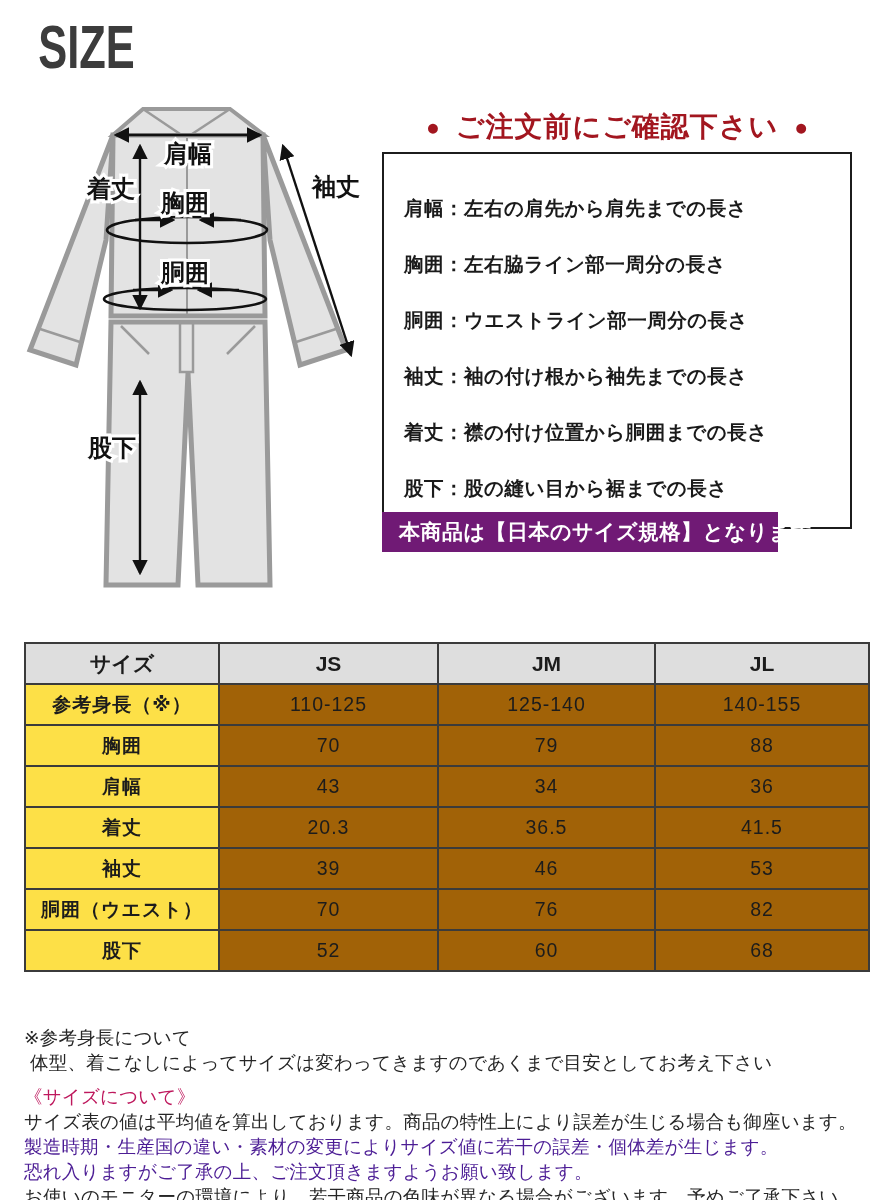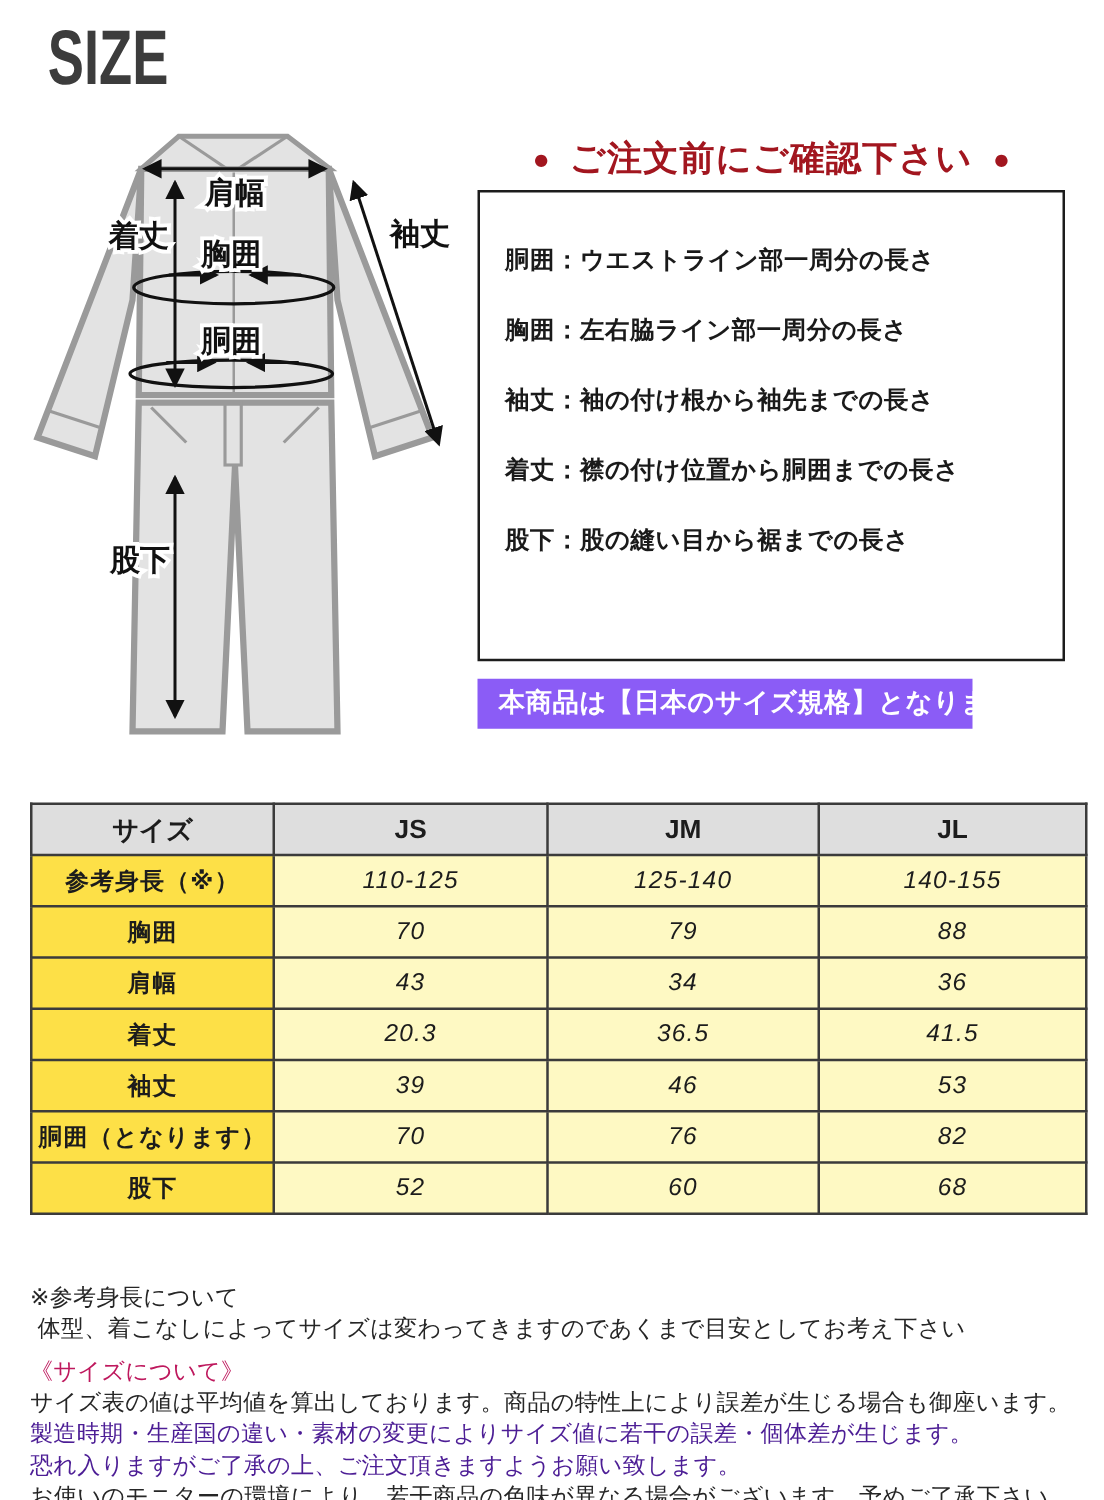--- a/index.html
+++ b/index.html
@@ -28,32 +28,32 @@
                     display:flex; align-items:center; justify-content:center; gap:16px;
                     color:#a2161f; }
   .notice-heading .dot { font-size:23px; line-height:1; }
   .notice-heading .txt { font-size:28px; font-weight:800; letter-spacing:1px; white-space:nowrap; }
 
   .def-box { position:absolute; left:382px; top:140px; width:470px; height:377px;
              border:2px solid #1c1c1c; background:#fff; padding:26px 0 0 20px; }
   .def-line { font-size:19.5px; font-weight:600; color:#1a1a1a; line-height:56px;
               white-space:nowrap; letter-spacing:0.5px; }
 
-  .std-bar { position:absolute; left:382px; top:531px; width:396px; height:40px;
-             background:#8b5cf6; color:#fff; font-size:21px; font-weight:700;
+  .std-bar { position:absolute; left:382px; top:500px; width:396px; height:40px;
+             background:#701a75; color:#fff; font-size:21px; font-weight:700;
              line-height:40px; padding-left:17px; letter-spacing:0.5px; white-space:nowrap; }
 
   
   .size-table { position:absolute; left:24px; top:630px; border-collapse:collapse;
                 table-layout:fixed; width:844px; }
   .size-table th, .size-table td { border:2px solid #3b3b3b; height:41px; text-align:center;
                 vertical-align:middle; padding:0; }
   .size-table th { background:#dedede; font-size:21px; font-weight:700; color:#1c1c1c; }
   .size-table td.rowlabel { background:#fde047; font-size:19px; font-weight:700; color:#1c1c1c; letter-spacing:1px; }
-  .size-table td.val { background:#fef9c3; font-size:19.5px; font-weight:400; color:#1c1c1c; letter-spacing:1px;font-style:italic; }
+  .size-table td.val { background:#a16207; font-size:19.5px; font-weight:400; color:#1c1c1c; letter-spacing:1px; }
 
   
   .notes { position:absolute; left:24px; top:1013px; width:845px; font-size:18.5px;
            line-height:25px; color:#262626; letter-spacing:0.2px; }
   .notes .indent { padding-left:6px; }
   .notes .spacer { height:9px; }
   .notes .red-title { color:#be185d; }
   .notes .red { color:#4c1d95; }
 </style>
 </head>
@@ -115,22 +115,23 @@
     </svg>
   </div>
 
   <div class="notice-heading">
     <span class="dot">●</span>
     <span class="txt">ご注文前にご確認下さい</span>
     <span class="dot">●</span>
   </div>
 
   <div class="def-box">
+    <div class="def-line">肩幅：左右の肩先から肩先までの長さ</div>
+    <div class="def-line">胸囲：左右脇ライン部一周分の長さ</div>
     <div class="def-line">胴囲：ウエストライン部一周分の長さ</div>
-    <div class="def-line">胸囲：左右脇ライン部一周分の長さ</div>
     <div class="def-line">袖丈：袖の付け根から袖先までの長さ</div>
     <div class="def-line">着丈：襟の付け位置から胴囲までの長さ</div>
     <div class="def-line">股下：股の縫い目から裾までの長さ</div>
   </div>
 
   <div class="std-bar">本商品は【日本のサイズ規格】となります</div>
 
   <table class="size-table">
     <colgroup>
       <col style="width:194px">
@@ -169,21 +170,21 @@
       <td class="val">36.5</td>
       <td class="val">41.5</td>
     </tr>
     <tr>
       <td class="rowlabel">袖丈</td>
       <td class="val">39</td>
       <td class="val">46</td>
       <td class="val">53</td>
     </tr>
     <tr>
-      <td class="rowlabel">胴囲（となります）</td>
+      <td class="rowlabel">胴囲（ウエスト）</td>
       <td class="val">70</td>
       <td class="val">76</td>
       <td class="val">82</td>
     </tr>
     <tr>
       <td class="rowlabel">股下</td>
       <td class="val">52</td>
       <td class="val">60</td>
       <td class="val">68</td>
     </tr>

